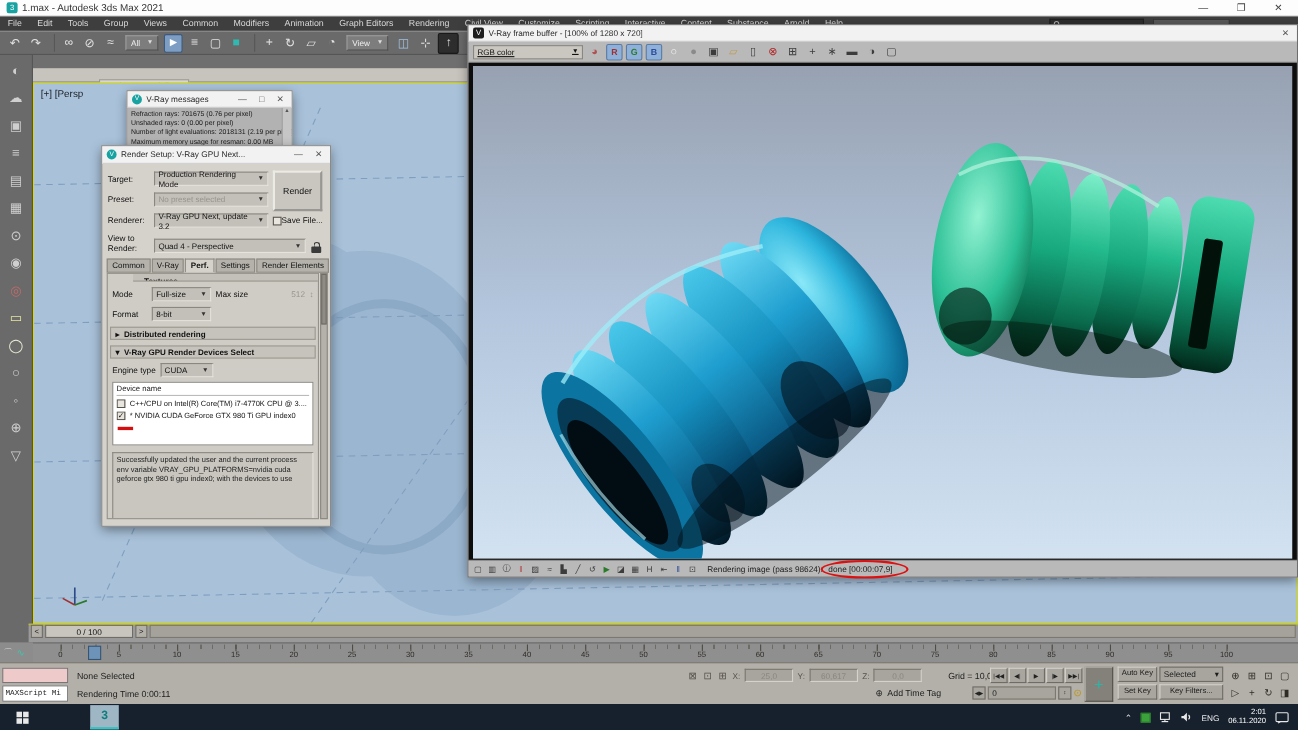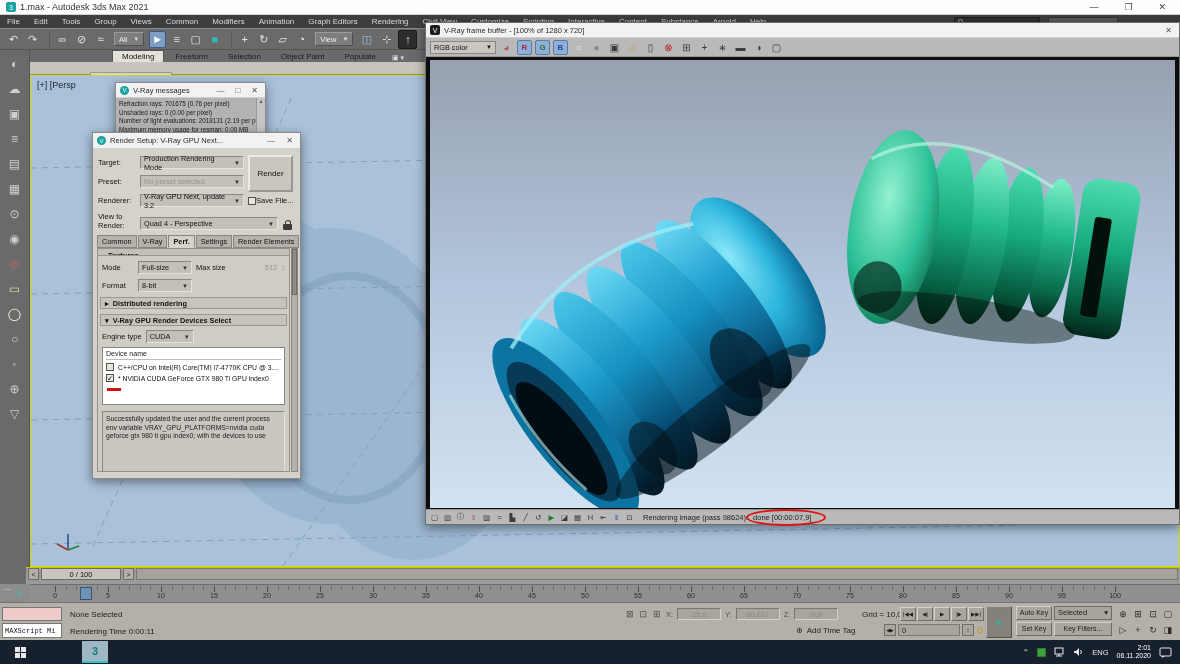--- a/index.html
+++ b/index.html
@@ -114,35 +114,35 @@
   .renderbtn { position:absolute; right:7px; top:22px; width:45px; height:37px; background:#c9c6bf; border:2px outset #eceae4; font-size:8px; color:#111; text-align:center; line-height:33px;}
   .cbx { width:8px; height:8px; background:#e8e5de; border:1px solid #55524b; font-size:7px; line-height:7px; text-align:center; color:#111;}
   .lockico { position:relative; width:9px; height:6px; background:#3a3a3a; margin-top:4px; border-radius:1px;}
   .lockico::before { content:""; position:absolute; left:1.5px; top:-4px; width:4px; height:4px; border:1.2px solid #3a3a3a; border-bottom:none; border-radius:3px 3px 0 0;}
   .rs-tabs { position:absolute; left:4px; top:102px; display:flex; gap:1px;}
   .rs-tab { height:13px; background:#b5b2ab; border:1px solid #8a8780; font-size:7.3px; padding:0 4px; line-height:11px; color:#111;}
   .rs-tab.active { background:#d5d2cb; border-bottom-color:#d5d2cb; font-weight:bold;}
   .rs-panel { position:absolute; left:4px; top:115px; width:193px; height:224px; background:#cfccc5; border:1px solid #94918a; overflow:hidden;}
   .rs-vsb { position:absolute; right:2px; top:115px; width:7px; height:224px; background:#b5b2ab; border:1px solid #8a8780;}
   .rs-vsb .thumb { position:absolute; left:0; top:0; width:100%; height:46px; background:#8f8c85; border:1px solid #6f6c65;}
-  .roll-cut { height:7px; background:#c3c0b9; border-bottom:1px solid #9b988f; overflow:hidden; font-weight:bold; font-size:7.5px; padding-left:10px; line-height:14px; color:#111;}
+  .roll-cut { height:7px; background:#c3c0b9; border-bottom:1px solid #9b988f; overflow:hidden; font-weight:bold; font-size:7.5px; padding-left:10px; line-height:14px; color:#111;margin-left:23px;}
   .rs-prow { display:flex; align-items:center; margin:5px 4px 0 4px; gap:4px;}
   .rollout { margin:5px 2px 0 2px; height:12px; background:#c6c3bc; border:1px solid #9b988f; display:flex; align-items:center; gap:4px; padding-left:4px; font-size:7.3px; font-weight:bold; color:#111;}
   .devlist { position:relative; margin:4px 4px 0 4px; height:58px; background:#fff; border:1px solid #8a8780; padding:2px 3px;}
   .devlist .hd { font-size:7px; color:#222; border-bottom:1px solid #bbb; padding-bottom:2px; margin-bottom:3px;}
   .devrow { display:flex; align-items:center; gap:4px; margin-top:3px; white-space:nowrap; overflow:hidden;}
   .devrow .txt { font-size:6.8px; color:#111;}
   .redmark { position:absolute; left:4px; top:40px; width:14px; height:3px; background:#d40f0f;}
   .infobox { margin:6px 4px 0 4px; height:62px; background:#c9c6bf; border:1px solid; border-color:#8a8780 #e6e3dc #e6e3dc #8a8780; font-size:6.8px; line-height:8.6px; color:#222; padding:3px;}
   
   #vfb { left:425px; top:22px; width:755px; height:503px; z-index:5; background:#b9b9b9; border:1px solid #6d6d6d;}
   #vfb .tbar { height:15px; background:#f2f2f2;}
   #vfb .tbar .vico { width:10px; height:10px; background:#1d1d1d; color:#fff; font-size:7px; display:flex; align-items:center; justify-content:center; border-radius:2px;}
   .vfb-toolbar { height:19px; background:#b9b9b9; border-bottom:1px solid #979797; display:flex; align-items:center; padding:0 4px; gap:3px;}
-  .vfb-dd { width:66px; height:13px; background:#cac7c0; border:1px solid #8a8780; font-size:7.3px; display:flex; align-items:center; justify-content:space-between; padding:0 3px; color:#111;}
+  .vfb-dd { width:100px; height:13px; background:#cac7c0; border:1px solid #8a8780; font-size:7.3px; display:flex; align-items:center; justify-content:space-between; padding:0 3px; color:#111;text-decoration:underline;}
   .vfb-icon { width:15px; height:15px; display:flex; align-items:center; justify-content:center; font-size:10px; color:#3c3c3c; border-radius:2px;}
   .vfb-icon.chan { background:#8fb0d8; border:1px solid #5a7ba3; font-size:8px; font-weight:bold;}
   .vfb-img { position:absolute; left:0; top:34px; width:753px; height:453px; background:#0d0d0d;}
   .vfb-img svg { position:absolute; left:4px; top:3px; }
   .vfb-status { position:absolute; left:0; bottom:0; width:753px; height:15px; background:#b9b9b9; border-top:1px solid #8f8f8f; display:flex; align-items:center; padding:0 3px; gap:2px;}
   .vfb-sicon { width:11px; height:11px; display:flex; align-items:center; justify-content:center; font-size:7.5px; color:#3c3c3c;}
   .vfb-stext { font-size:7.5px; color:#1c1c1c; margin-left:6px; white-space:nowrap;}
   .donewrap { position:relative; display:inline-block; padding:0 3px;}
   .done-ellipse { position:absolute; left:-4px; top:-4px; width:80px; height:17px; border:2px solid #dd1111; border-radius:50%; pointer-events:none;}
 </style>
@@ -218,28 +218,20 @@
         <span>View</span>
         <span class="car">▼</span>
       </span>
     <span id="tb-c" style="display:flex;gap:3px;align-items:center">
         <span class="tb-icon" style="color: rgb(159, 192, 224);">◫</span>
         <span class="tb-icon">⊹</span>
         <span class="tb-icon dark">↑</span>
       </span>
   </div>
 
-  <div class="ribbon-tabs">
-    <span class="rtab active">Modeling</span>
-    <span class="rtab">Freeform</span>
-    <span class="rtab">Selection</span>
-    <span class="rtab">Object Paint</span>
-    <span class="rtab">Populate</span>
-    <span class="rtab-dd">▣ ▾</span>
-  </div>
   <div class="ribbon-sub">
     <span class="psub">Polygon Modeling</span>
   </div>
 
   <div class="left-strip" id="left-strip">
       <span class="ls-icon">◐</span>
       <span class="ls-icon">☁</span>
       <span class="ls-icon">▣</span>
       <span class="ls-icon">≡</span>
       <span class="ls-icon">▤</span>

